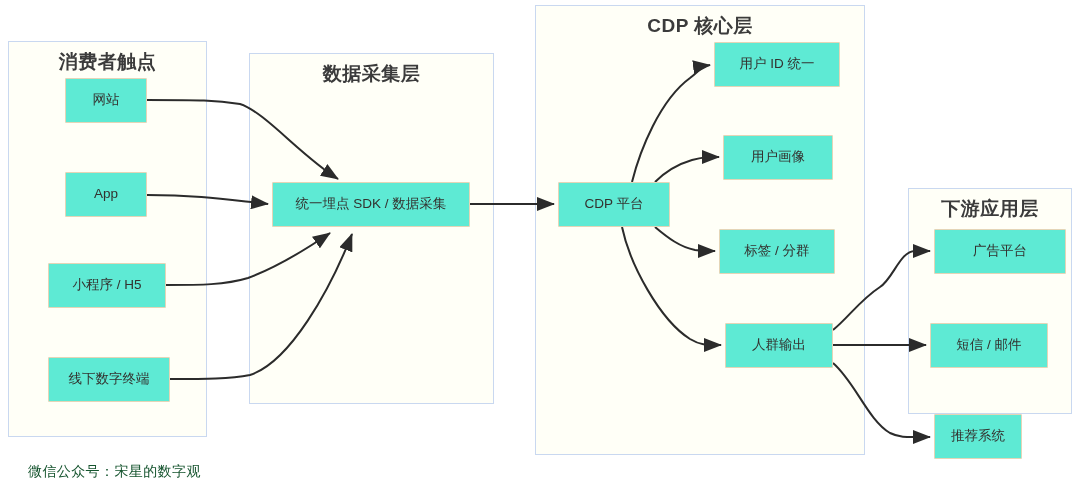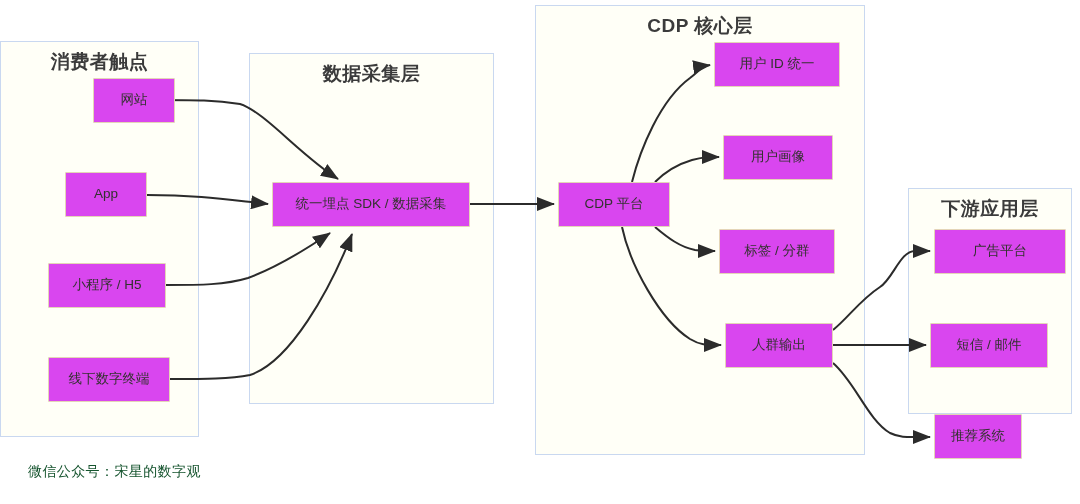--- a/index.html
+++ b/index.html
@@ -29,21 +29,21 @@
     text-align: center;
     top: 7px;
     left: 0;
     font-size: 19px;
     color: #3b3b3b;
     font-weight: bold;
     letter-spacing: 0.5px;
   }
   .node {
     position: absolute;
-    background: #d946ef;
+    background: #5eead4;
     border: 1px solid #e4d5b7;
     box-sizing: border-box;
     display: flex;
     align-items: center;
     justify-content: center;
     font-size: 13.5px;
     color: #33322f;
     text-align: center;
     line-height: 1.2;
     border-radius: 1px;
@@ -68,21 +68,21 @@
     font-size: 14px;
     color: #14532d;
     letter-spacing: 0.4px;
   }
 </style>
 </head>
 <body>
 
 <div id="canvas">
 
-  <div class="group-box" id="group-0" style="left: 0; top: 41px; width: 199px; height: 396px;">
+  <div class="group-box" id="group-0" style="left: 8px; top: 41px; width: 199px; height: 396px;">
     <div class="group-title">消费者触点</div>
   </div>
   <div class="group-box" id="group-1" style="left: 249px; top: 53px; width: 245px; height: 351px;">
     <div class="group-title">数据采集层</div>
   </div>
   <div class="group-box" id="group-2" style="left: 535px; top: 5px; width: 330px; height: 450px;">
     <div class="group-title">CDP 核心层</div>
   </div>
   <div class="group-box" id="group-3" style="left: 908px; top: 188px; width: 164px; height: 226px;">
     <div class="group-title">下游应用层</div>
@@ -103,21 +103,21 @@
         <path d="M632,182 C640,150 660,100 690,78 C700,70 702,66 710,65" class="edge-path" marker-end="url(#arrowhead)"></path>
         <path d="M655,182 C665,172 675,165 692,160 C703,157 707,157 719,157" class="edge-path" marker-end="url(#arrowhead)"></path>
         <path d="M655,227 C668,238 680,247 695,250 C703,251 707,251 715,251" class="edge-path" marker-end="url(#arrowhead)"></path>
         <path d="M622,227 C630,265 660,320 690,339 C700,345 705,345 721,345" class="edge-path" marker-end="url(#arrowhead)"></path>
         <path d="M833,330 C848,318 860,300 880,287 C893,279 900,251 915,251 L930,251" class="edge-path" marker-end="url(#arrowhead)"></path>
         <path d="M833,345 L926,345" class="edge-path" marker-end="url(#arrowhead)"></path>
         <path d="M833,363 C855,382 868,420 890,433 C900,438 910,437 920,437 L930,437" class="edge-path" marker-end="url(#arrowhead)"></path>
       </g>
   </svg>
 
-  <div class="node" id="node-0" style="left: 65px; top: 78px; width: 82px; height: 45px; margin-left: 28px;">
+  <div class="node" id="node-0" style="left: 65px; top: 78px; width: 82px; height: 45px;">
       <span>网站</span>
     </div>
   <div class="node" id="node-1" style="left: 65px; top: 172px; width: 82px; height: 45px;">
       <span>App</span>
     </div>
   <div class="node" id="node-2" style="left: 48px; top: 263px; width: 118px; height: 45px;">
       <span>小程序 / H5</span>
     </div>
   <div class="node" id="node-3" style="left: 48px; top: 357px; width: 122px; height: 45px;">
       <span>线下数字终端</span>

